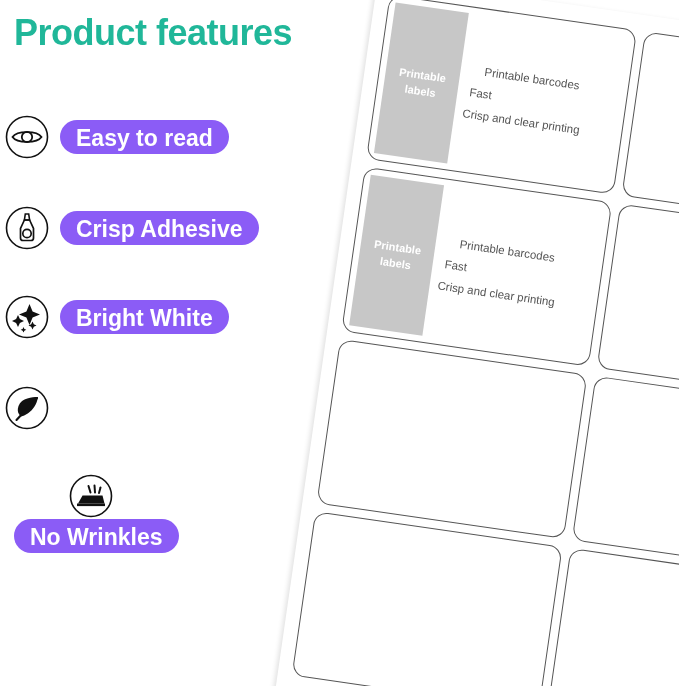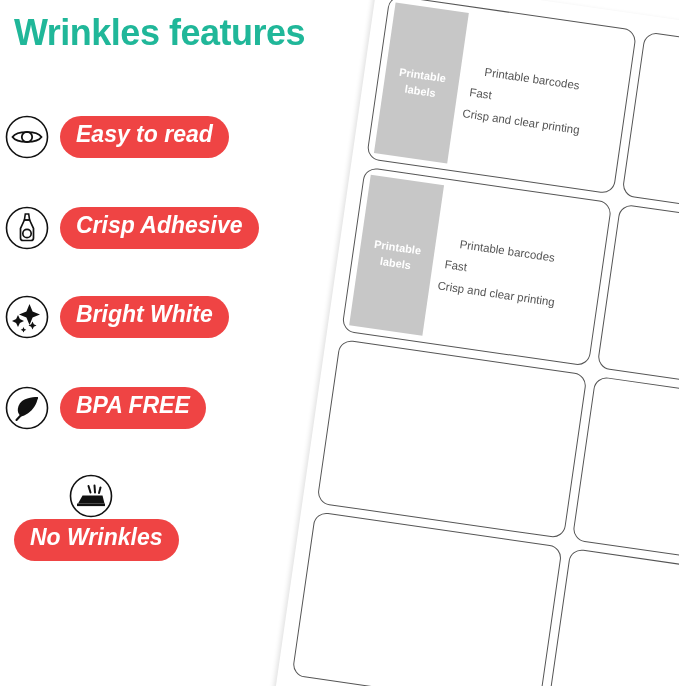--- a/index.html
+++ b/index.html
@@ -43,30 +43,29 @@
     height: 48px;
   }
   .feature-icon {
     width: 46px;
     height: 46px;
     flex: 0 0 46px;
     display: block;
   }
   .feature-pill {
     margin-left: 10px;
-    background: #ef4444;
+    background: #8b5cf6;
     color: #ffffff;
     font-size: 23px;
     font-weight: bold;
     border-radius: 22px;
-    padding: 6px 16px 12px 16px;
+    padding: 6px 16px 4px 16px;
     line-height: 1.05;
     white-space: nowrap;
     display: inline-block;
-    font-style: italic;
   }
 
   
   #sheet-area {
     position: absolute;
     left: 0;
     top: 0;
     width: 679px;
     height: 686px;
     overflow: hidden;
@@ -168,21 +167,21 @@
 
         <div class="label-cell" style="left:0px; top:522px; width:250px; height:166px;"></div>
         <div class="label-cell" style="left:258px; top:522px; width:250px; height:166px;"></div>
 
       </div>
     </div>
   </div>
 
   <div id="features-panel">
 
-    <div id="page-title">Wrinkles features</div>
+    <div id="page-title">Product features</div>
 
     <div class="feature-row" style="top:113px;">
       <svg class="feature-icon" viewBox="0 0 46 46">
         <circle cx="23" cy="23" r="20.5" fill="none" stroke="#111" stroke-width="1.6"></circle>
         <path d="M8.5 23 C13 16.5, 33 16.5, 37.5 23 C33 29.5, 13 29.5, 8.5 23 Z" fill="none" stroke="#111" stroke-width="1.8"></path>
         <circle cx="23" cy="23" r="5.2" fill="none" stroke="#111" stroke-width="1.8"></circle>
       </svg>
       <span class="feature-pill">Easy to read</span>
     </div>
 
@@ -206,21 +205,20 @@
       </svg>
       <span class="feature-pill">Bright White</span>
     </div>
 
     <div class="feature-row" style="top:384px;">
       <svg class="feature-icon" viewBox="0 0 46 46">
         <circle cx="23" cy="23" r="20.5" fill="none" stroke="#111" stroke-width="1.6"></circle>
         <path d="M34 12 C34 12, 18 11, 14.5 21 C11.8 28.6, 17.5 31.5, 17.5 31.5 C17.5 31.5, 31.5 28, 34 12 Z" fill="#111"></path>
         <path d="M33 13 L12.5 35" stroke="#111" stroke-width="2.1" fill="none" stroke-linecap="round"></path>
       </svg>
-      <span class="feature-pill">BPA FREE</span>
     </div>
 
     <div class="feature-row" style="top:473px;flex-direction:column;">
       <svg class="feature-icon" viewBox="0 0 46 46">
         <circle cx="23" cy="23" r="20.5" fill="none" stroke="#111" stroke-width="1.6"></circle>
         <path d="M10 30.5 L14.5 22.5 L34.5 22.5 L36.5 30.5 Z" fill="#111"></path>
         <rect x="9" y="30.5" width="28" height="2.6" fill="#111"></rect>
         <path d="M22.5 19.5 L20.5 13" stroke="#111" stroke-width="2" stroke-linecap="round"></path>
         <path d="M27 19.5 L26.5 12.5" stroke="#111" stroke-width="2" stroke-linecap="round"></path>
         <path d="M31 20 L32.5 14.5" stroke="#111" stroke-width="2" stroke-linecap="round"></path>

